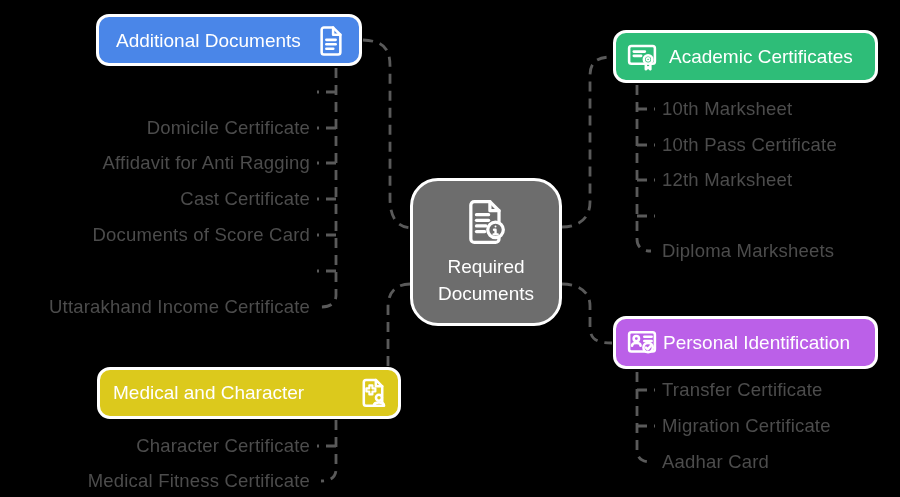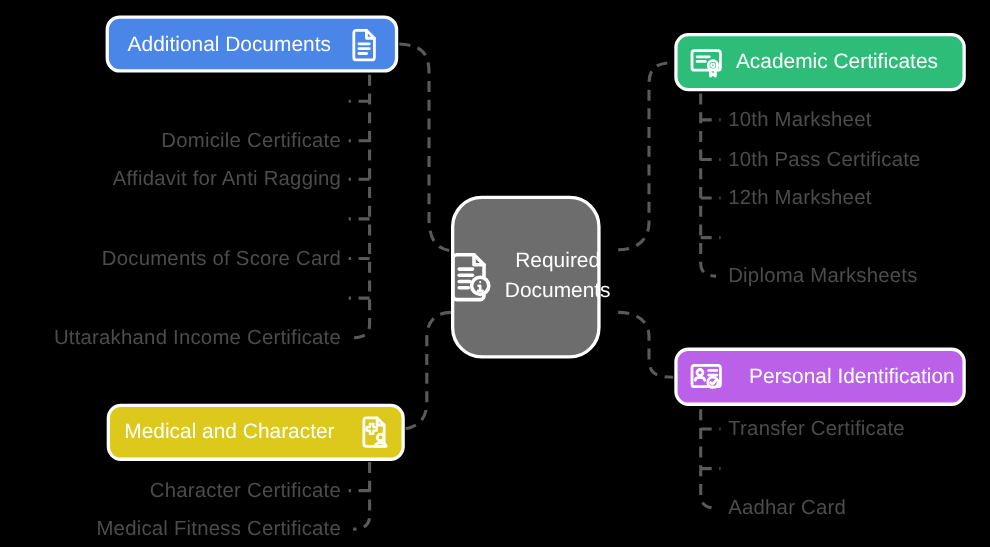--- a/index.html
+++ b/index.html
@@ -9,33 +9,33 @@
   }
   .connectors{position:absolute;left:0;top:0;width:900px;height:497px;}
   .connectors path{fill:none;stroke:#5a5a5a;stroke-width:2.8;stroke-dasharray:10 7;}
   .node{
     position:absolute;box-sizing:border-box;display:flex;align-items:center;
     border:3px solid #fff;border-radius:13px;color:#fff;font-size:19px;
     white-space:nowrap;
   }
   .node .ic{flex:0 0 auto;display:block;}
   .root-node{
-    left:410px;top:178px;width:136px;height:148px;border-radius:28px;
-    background:#6d6d6d;flex-direction:row;justify-content:center;gap:6px;
+    left:410px;top:178px;width:152px;height:148px;border-radius:28px;
+    background:#6d6d6d;flex-direction:column;justify-content:center;gap:6px;
     text-align:center;
   }
   .root-label{font-size:19px;line-height:1.4;white-space:normal;width:130px;}
   .branch-blue{left:96px;top:14px;width:266px;height:52px;background:#4a86e8;
     justify-content:space-between;padding:1px 11px 0 17px;}
   .branch-green{left:613px;top:30px;width:265px;height:53px;background:#2ebd78;
     gap:10px;padding:0 8px 0 9px;}
-  .branch-yellow{left:97px;top:367px;width:271px;height:52px;background:#dcc91c;
+  .branch-yellow{left:97px;top:367px;width:304px;height:52px;background:#dcc91c;
     justify-content:space-between;padding:0 8px 0 13px;}
   .branch-purple{left:613px;top:316px;width:265px;height:53px;background:#bb60e8;
-    gap:22px;padding:0 1px 0 9px;}
+    gap:4px;padding:0 1px 0 9px;}
   .leaf{
     position:absolute;color:#4c4c4c;font-size:18.5px;white-space:nowrap;
     transform:translateY(-52%);letter-spacing:0.2px;
   }
   .leaf.l{right:590px;text-align:right;}
   .leaf.r{left:662px;text-align:center;}
 </style>
 </head>
 <body>
 
@@ -126,27 +126,29 @@
       <line x1="13.6" y1="7.6" x2="18.8" y2="7.6"></line>
       <line x1="13.6" y1="10.6" x2="18.8" y2="10.6"></line>
       <circle cx="16.3" cy="15.2" r="3.3" fill="#bb60e8"></circle>
       <path d="M14.8 15.3 l1.2 1.2 2.1 -2.4"></path>
     </svg>
     <span>Personal Identification</span>
   </div>
 
   <div class="leaf l" style="top:128px">Domicile Certificate</div>
   <div class="leaf l" style="top:163px">Affidavit for Anti Ragging</div>
+  <div class="leaf l" style="top:199px">Cast Certificate</div>
   <div class="leaf l" style="top:235px">Documents of Score Card</div>
   <div class="leaf l" style="top:307px">Uttarakhand Income Certificate</div>
 
   <div class="leaf r" style="top:109px">10th Marksheet</div>
   <div class="leaf r" style="top:145px">10th Pass Certificate</div>
   <div class="leaf r" style="top:180px">12th Marksheet</div>
   <div class="leaf r" style="top:251px">Diploma Marksheets</div>
 
   <div class="leaf l" style="top:446px">Character Certificate</div>
   <div class="leaf l" style="top:481px">Medical Fitness Certificate</div>
 
   <div class="leaf r" style="top:390px">Transfer Certificate</div>
+  <div class="leaf r" style="top:426px">Migration Certificate</div>
   <div class="leaf r" style="top:462px">Aadhar Card</div>
 
 </div>
 
 </body></html>

